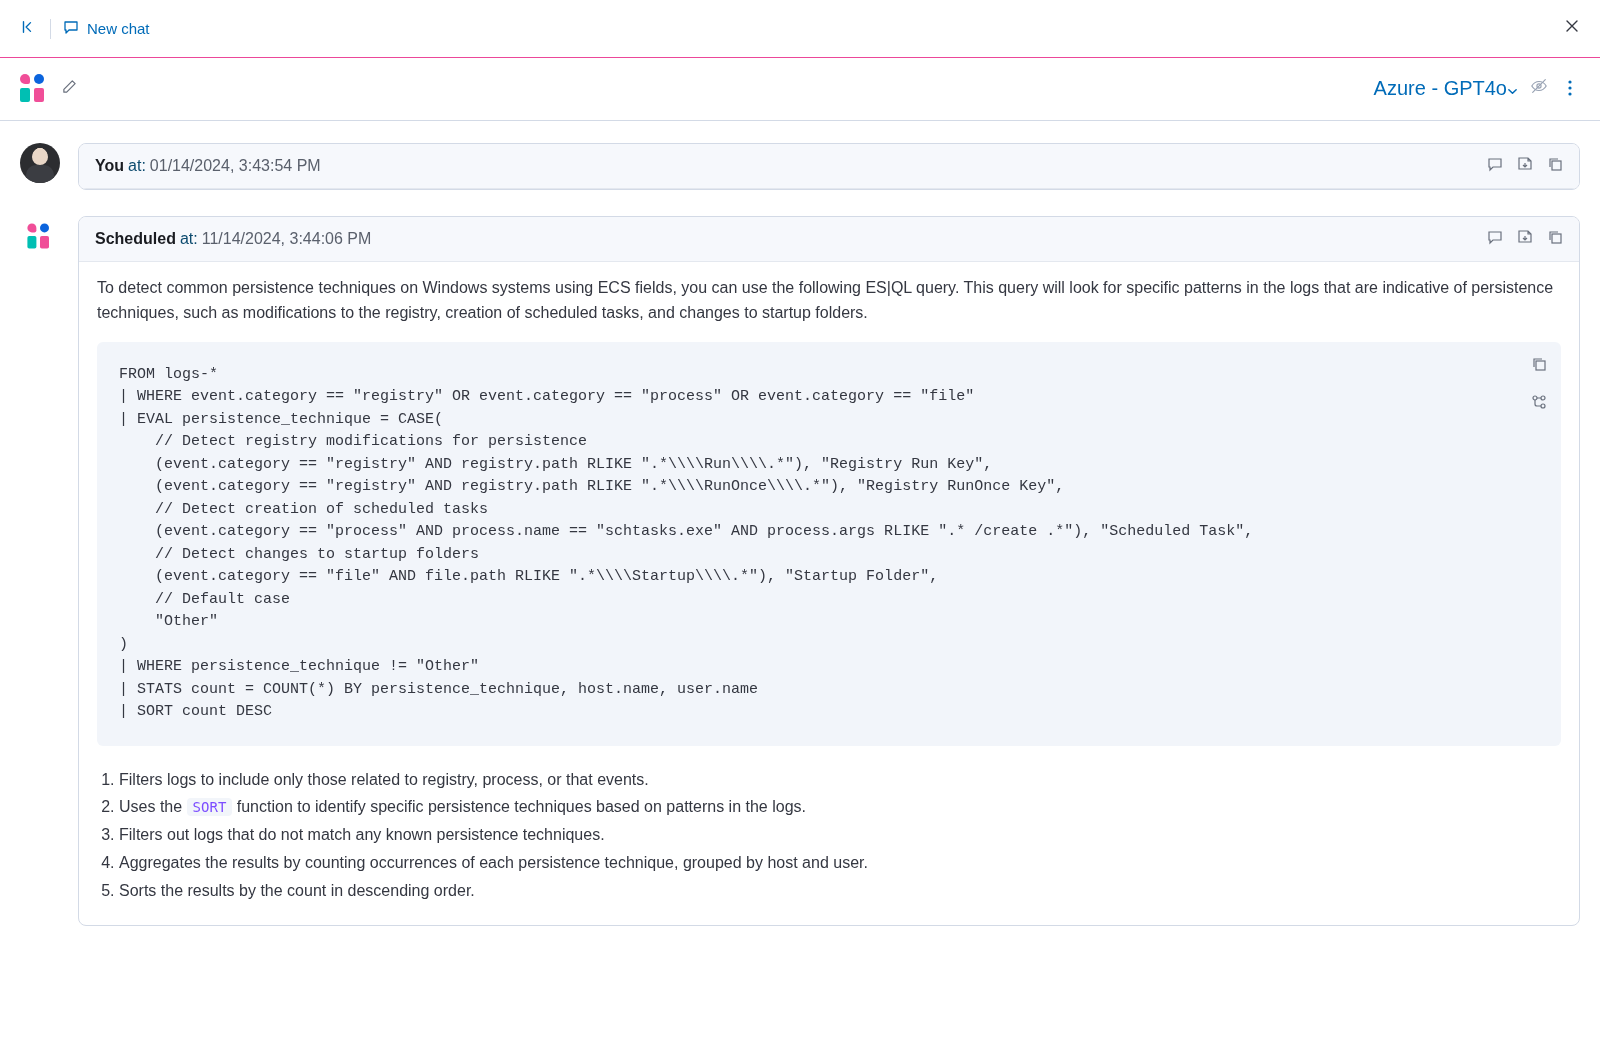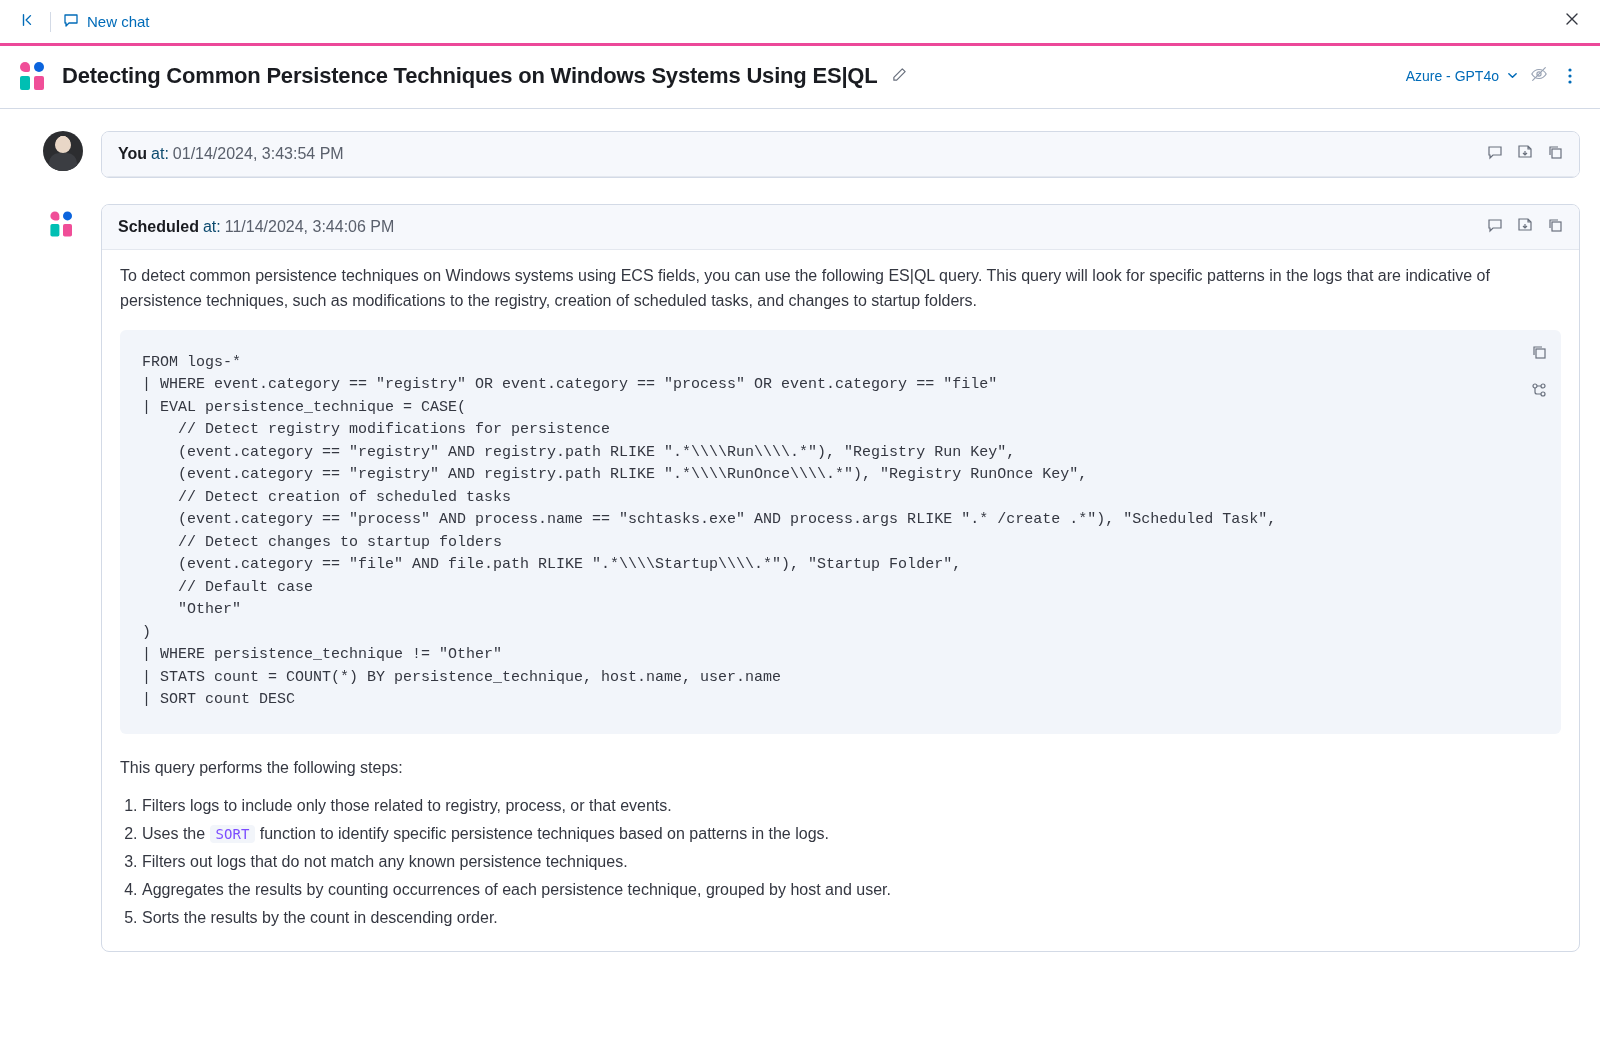--- a/index.html
+++ b/index.html
@@ -6,22 +6,22 @@
   body {
     font-family: -apple-system, BlinkMacSystemFont, "Segoe UI", Helvetica, Arial, sans-serif;
     font-size: 14px;
     color: #1a1c21;
     background: #fff;
     width: 1600px;
     height: 1041px;
     overflow: hidden;
   }
   .top-bar {
-    height: 46px;
-    border-bottom: 3px solid #ec4899;
+    height: 58px;
+    border-bottom: 1px solid #ec4899;
     display: flex;
     align-items: center;
     padding: 0 16px;
     gap: 12px;
   }
   .collapse-icon {
     color: #006bb8;
     font-size: 16px;
     cursor: pointer;
     padding: 2px 4px;
@@ -78,39 +78,37 @@
     cursor: pointer;
   }
   .title-right {
     margin-left: auto;
     display: flex;
     align-items: center;
     gap: 12px;
   }
   .model-select {
     color: #006bb8;
-    font-size: 14px;
+    font-size: 20px;
     display: flex;
     align-items: flex-end;
-    gap: 8px;
     cursor: pointer;
   }
   .model-select .caret { font-size: 12px; color:#006bb8; }
   .vis-icon, .kebab-icon {
     color: #98a2b3;
     font-size: 17px;
     cursor: pointer;
   }
   .kebab-icon { color:#006bb8; font-weight:bold; letter-spacing:-2px; writing-mode: vertical-rl;}
   .chat-area {
     padding: 22px 20px 0 20px;
     display: flex;
     flex-direction: column;
     gap: 26px;
-    margin-left: 23px;
   }
   .msg-row {
     display: flex;
     align-items: flex-start;
     gap: 18px;
   }
   .avatar {
     width: 40px;
     height: 40px;
     border-radius: 50%;
@@ -234,21 +232,20 @@
   </span>
 </div>
 
 <div class="title-row">
   <div class="app-logo">
     <span class="d tl"></span>
       <span class="d tr"></span>
       <span class="d bl"></span>
       <span class="d br"></span>
   </div>
-  <span class="page-title">Detecting Common Persistence Techniques on Windows Systems Using ES|QL</span>
   <span class="edit-icon">
     <svg width="15" height="15" viewBox="0 0 16 16">
         <path d="M11 2l3 3-9 9H2v-3z" fill="none" stroke="#69707d" stroke-width="1.3" stroke-linejoin="round"></path>
       </svg>
   </span>
   <div class="title-right">
     <span class="model-select">
       <span>Azure - GPT4o</span>
       <span class="caret">
         <svg width="11" height="11" viewBox="0 0 12 12">
@@ -348,21 +345,20 @@
     (event.category == "process" AND process.name == "schtasks.exe" AND process.args RLIKE ".* /create .*"), "Scheduled Task",
     // Detect changes to startup folders
     (event.category == "file" AND file.path RLIKE ".*\\\\Startup\\\\.*"), "Startup Folder",
     // Default case
     "Other"
 )
 | WHERE persistence_technique != "Other"
 | STATS count = COUNT(*) BY persistence_technique, host.name, user.name
 | SORT count DESC</span></div>
 
-        <p style="margin-top:6px;margin-bottom:14px;">This query performs the following steps:</p>
         <ol id="steps-list">
             <li>Filters logs to include only those related to registry, process, or that events.</li>
             <li>Uses the <code class="inline">SORT</code> function to identify specific persistence techniques based on patterns in the logs.</li>
             <li>Filters out logs that do not match any known persistence techniques.</li>
             <li>Aggregates the results by counting occurrences of each persistence technique, grouped by host and user.</li>
             <li>Sorts the results by the count in descending order.</li>
           </ol>
       </div>
     </div>
   </div>

